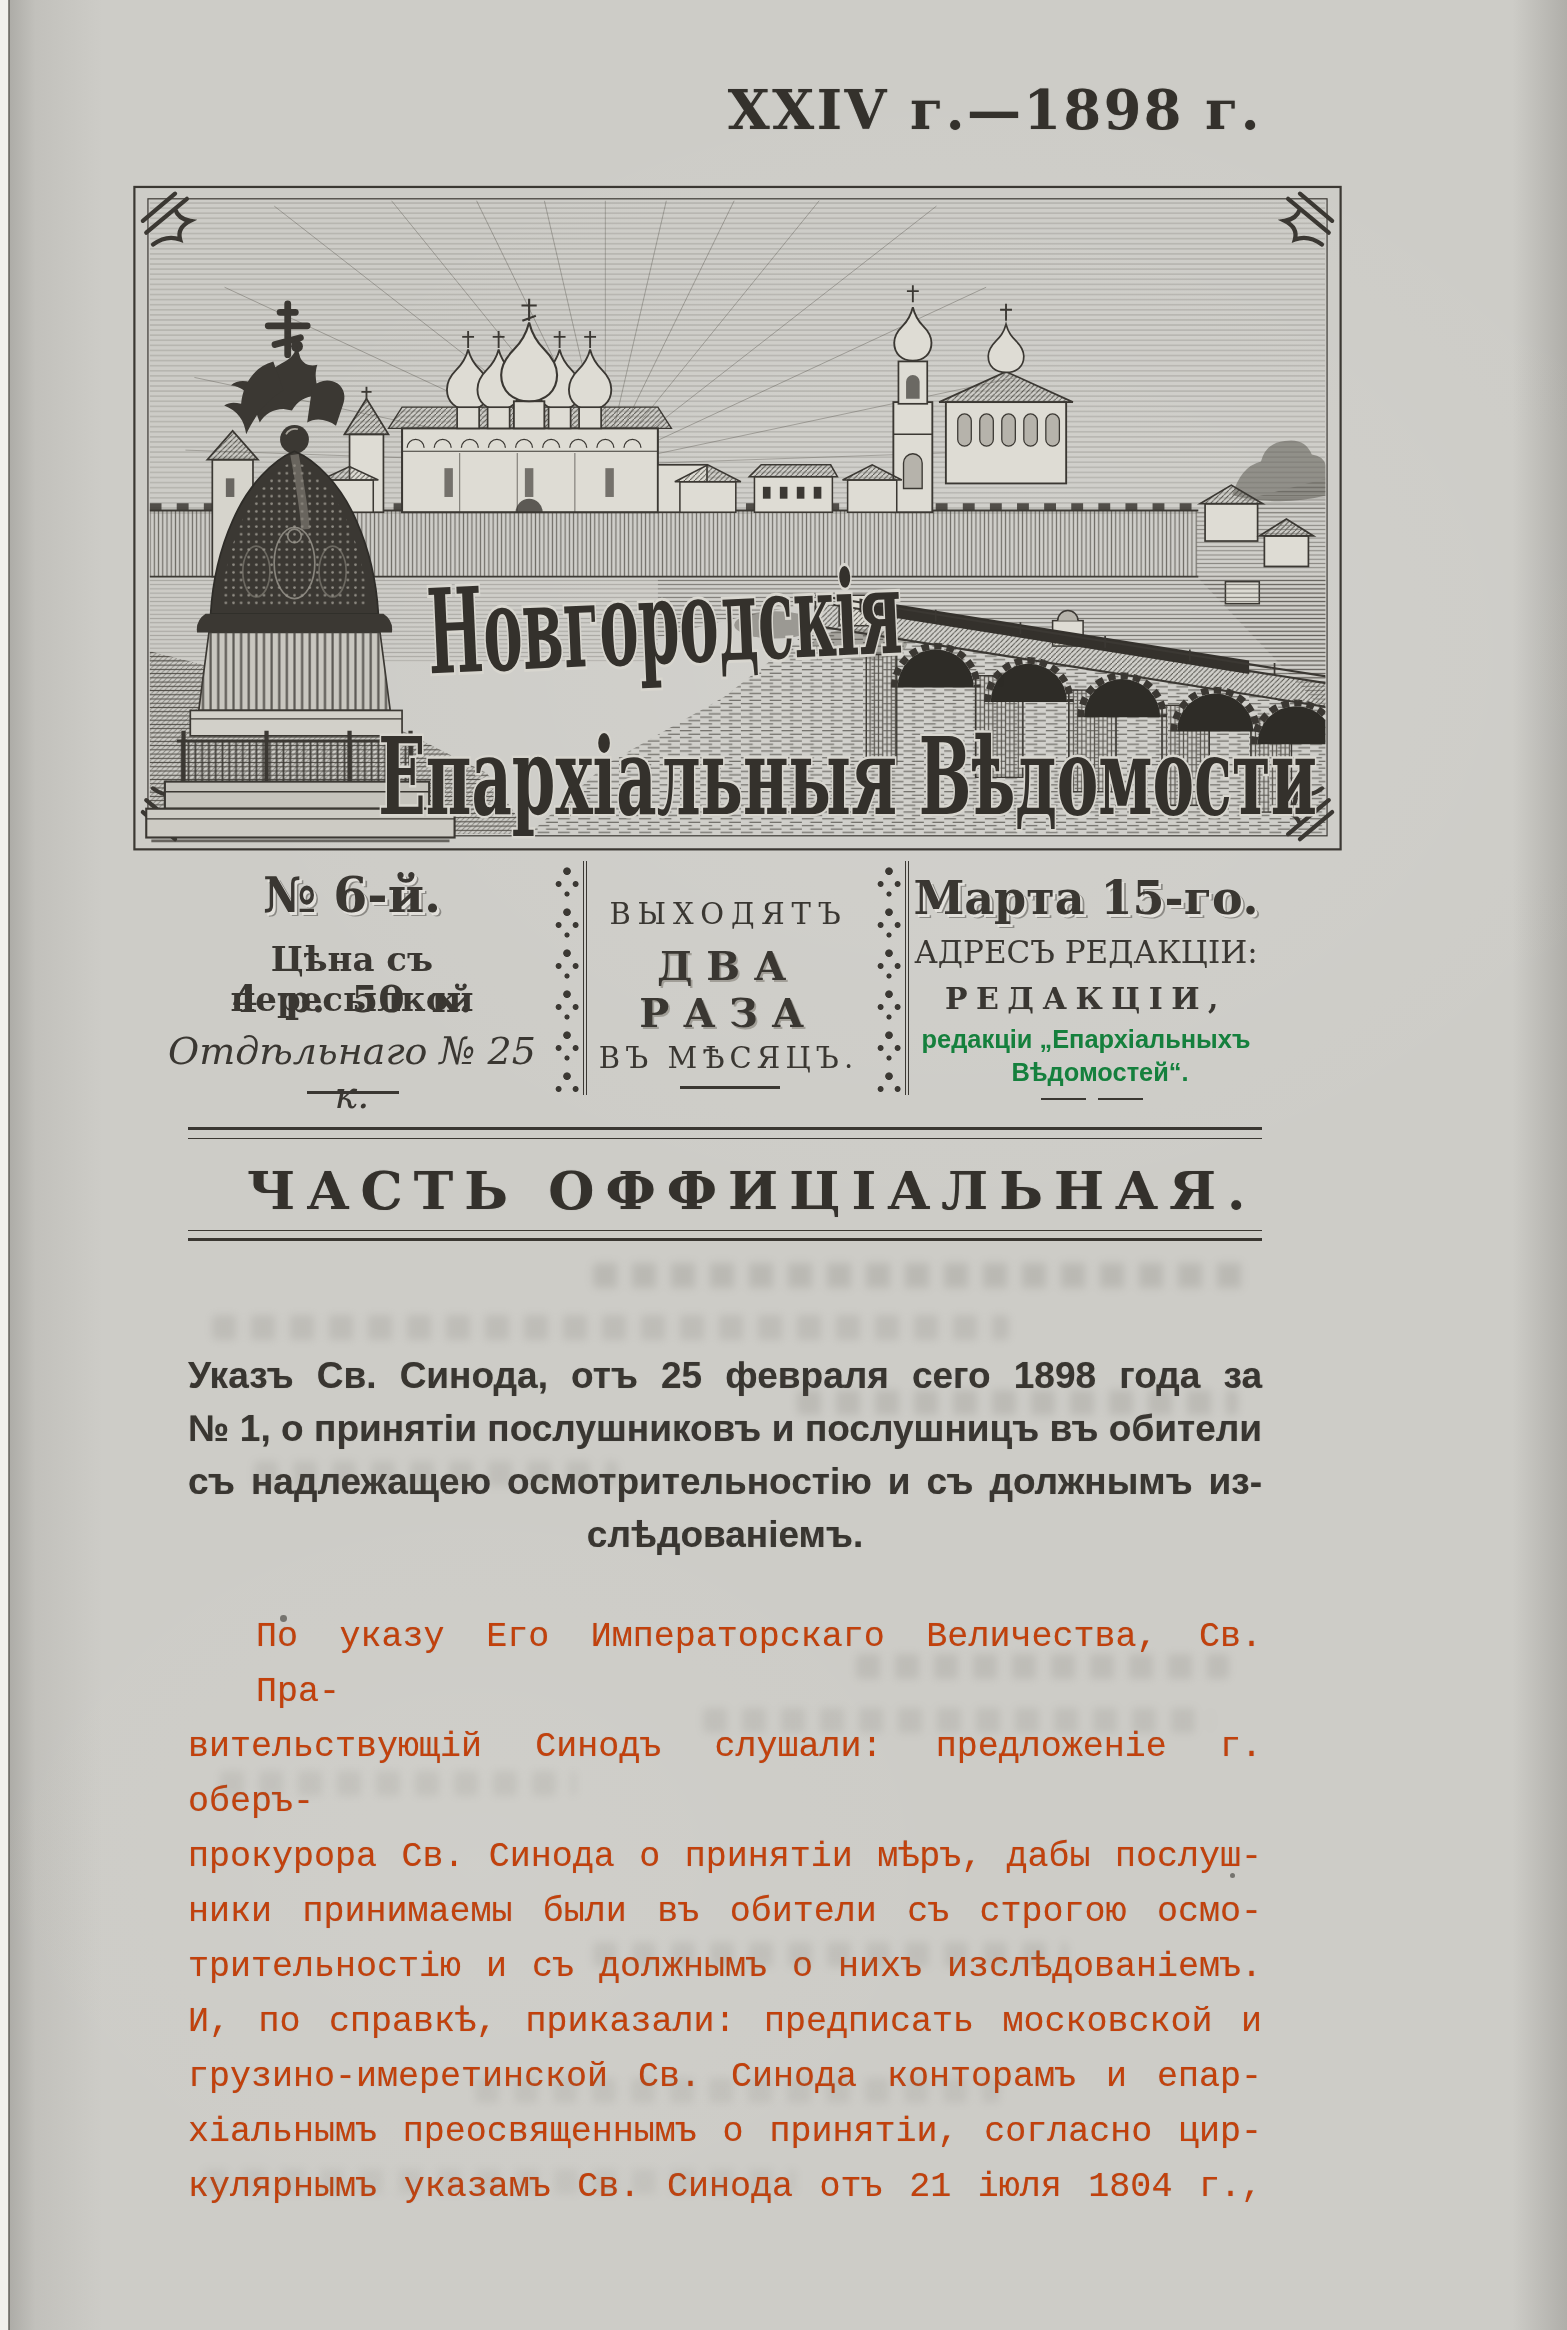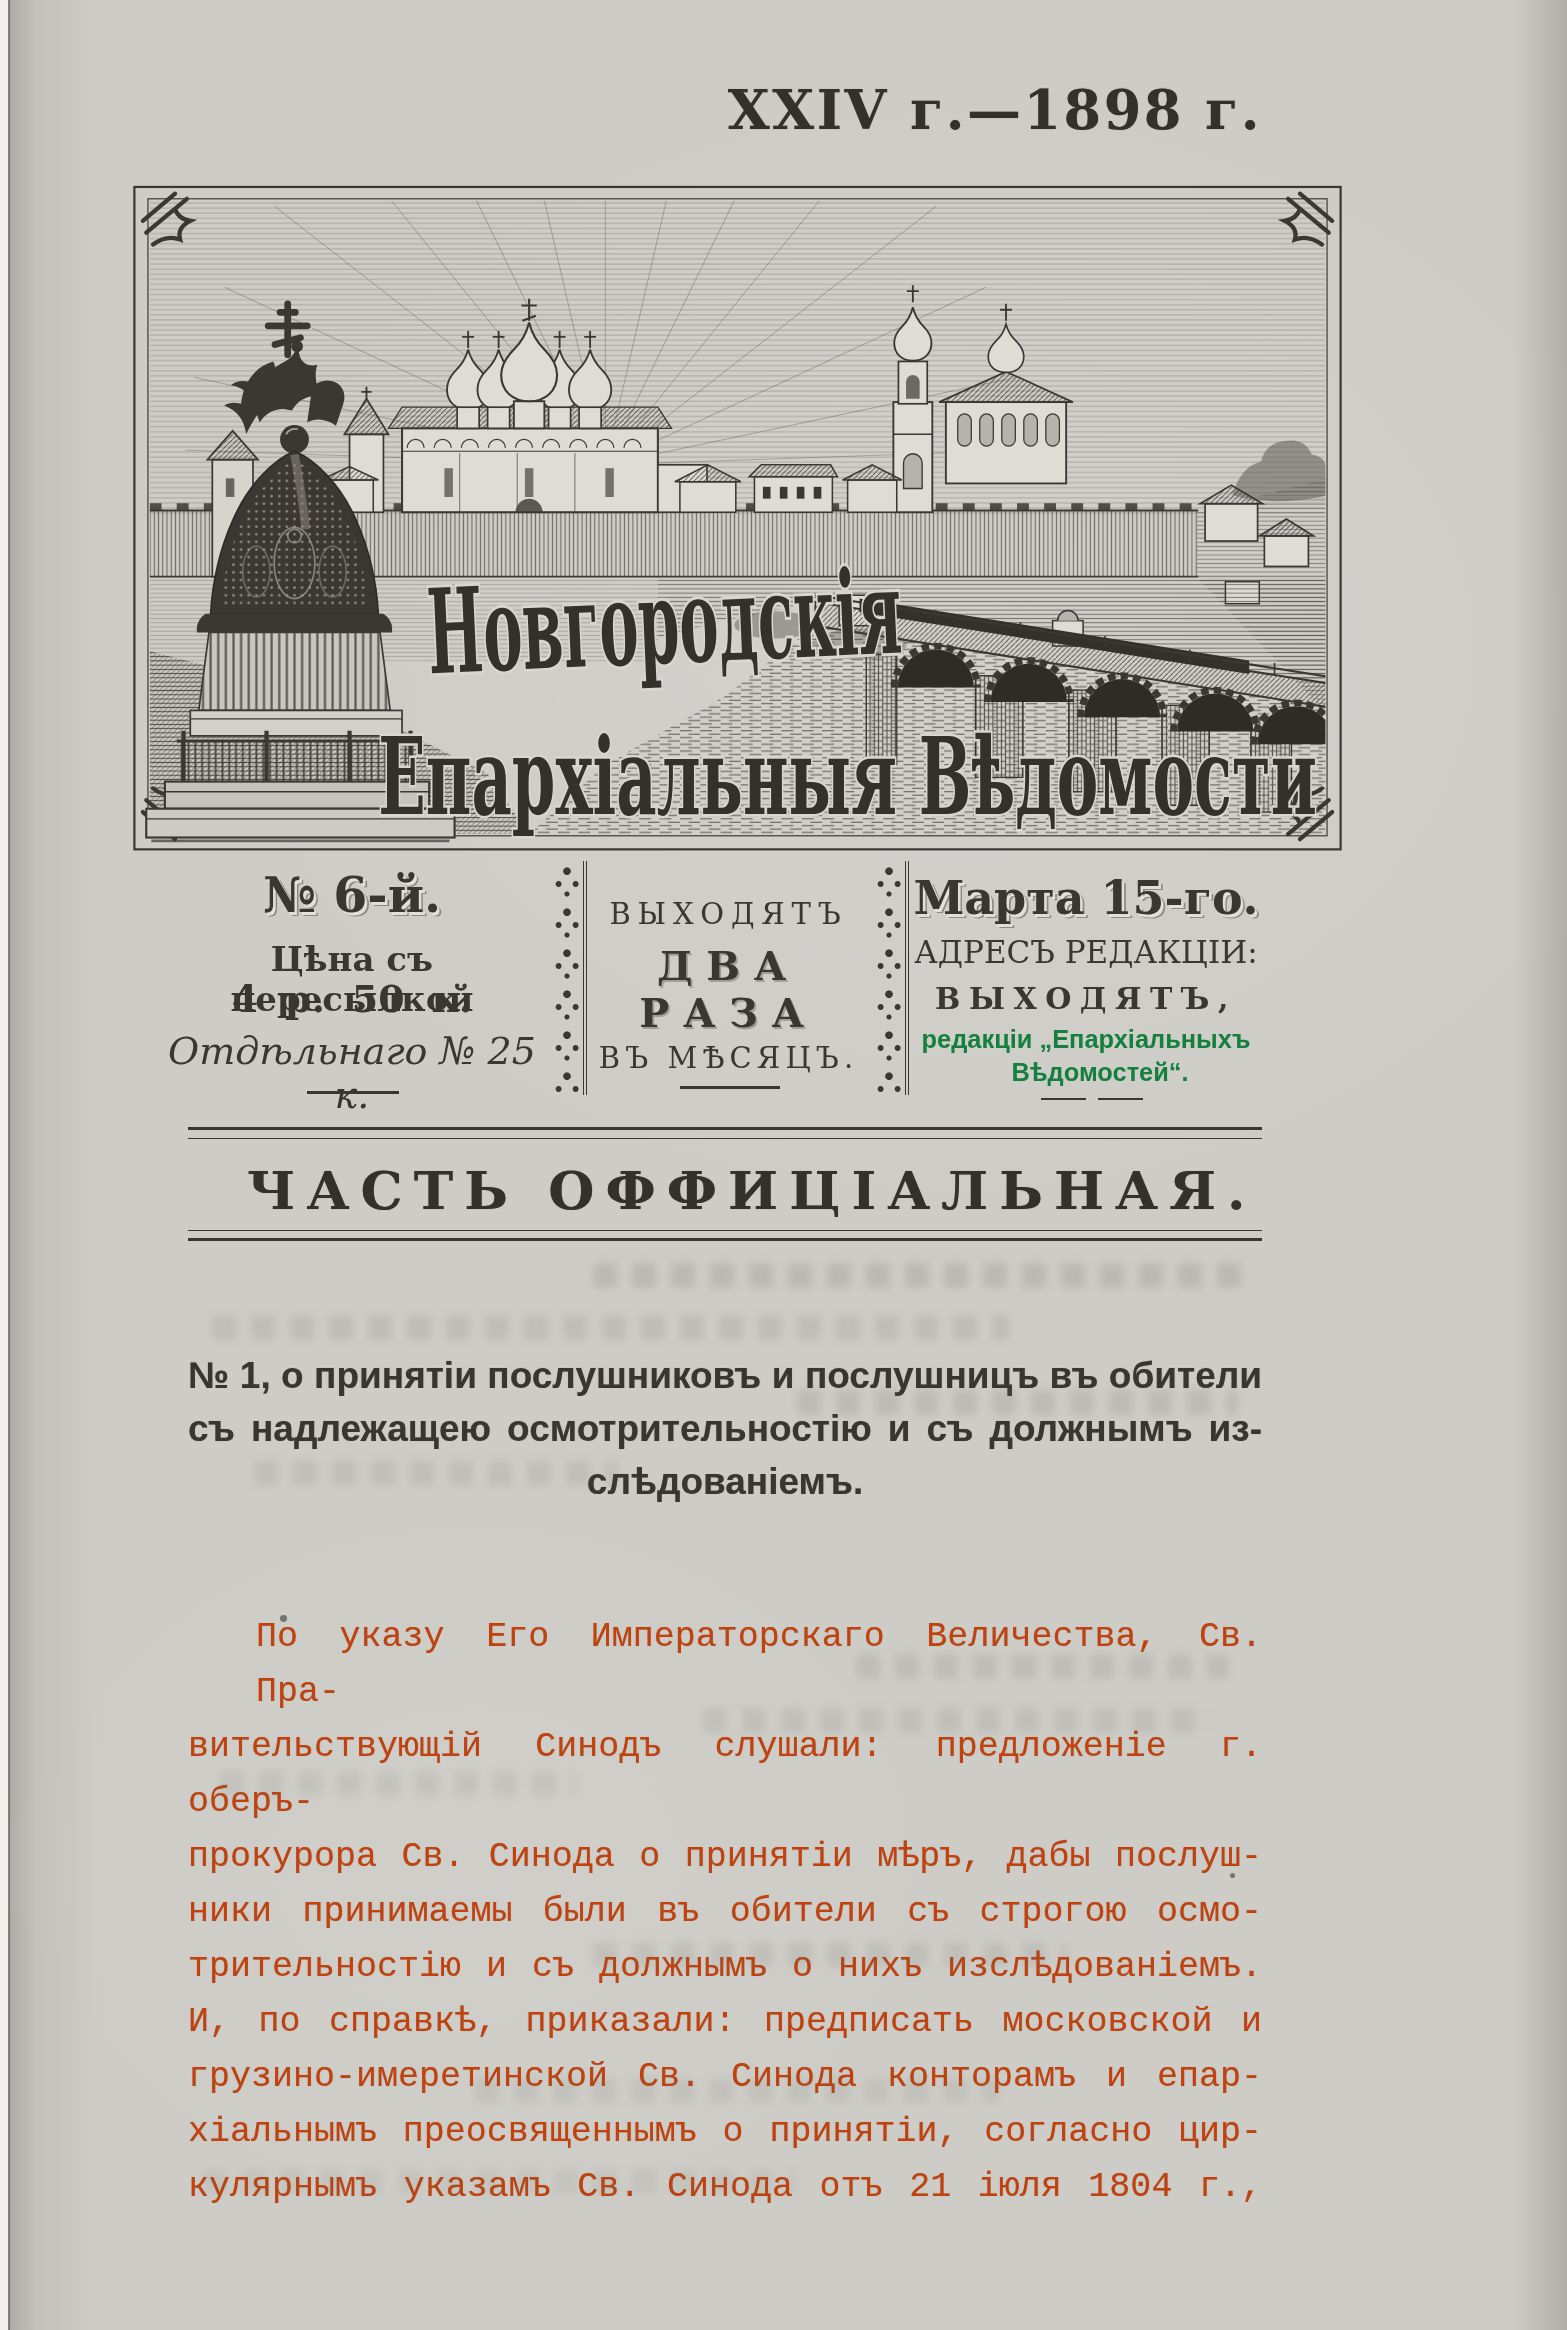--- a/index.html
+++ b/index.html
@@ -336,30 +336,31 @@
 
 <div id="pub-line1" class="abs bar-txt">ВЫХОДЯТЪ</div>
 <div id="pub-line2" class="abs bar-txt">ДВА РАЗА</div>
 <div id="pub-line3" class="abs bar-txt">ВЪ МѢСЯЦЪ.</div>
 <div id="rule-mid-col" class="abs"></div>
 
 <div id="divider-r" class="abs ornament"></div>
 
 <div id="issue-date" class="abs bar-txt">Марта 15-го.</div>
 <div id="addr-label" class="abs bar-txt">АДРЕСЪ РЕДАКЦІИ:</div>
-<div id="addr-city" class="abs bar-txt">ВЫХОДЯТЪ,</div>
+<div id="addr-city" class="abs bar-txt">РЕДАКЦІИ,</div>
 <div id="addr-line2" class="abs bar-txt addr-small">редакціи „Епархіальныхъ</div>
 <div id="addr-line3" class="abs bar-txt addr-small">Вѣдомостей“.</div>
 <div id="rule-right-col" class="abs"></div>
 
 <div id="rule-top" class="abs"></div>
 <div id="section-heading" class="abs">ЧАСТЬ ОФФИЦІАЛЬНАЯ.</div>
 <div id="rule-bottom" class="abs"></div>
 
 <div id="decree" class="abs">
+  <div class="decree-line">Указъ Св. Синода, отъ 25 февраля сего 1898 года за</div>
   <div class="decree-line">№ 1, о принятіи послушниковъ и послушницъ въ обители</div>
   <div class="decree-line">съ надлежащею осмотрительностію и съ должнымъ из-</div>
   <div class="decree-line center">слѣдованіемъ.</div>
 </div>
 
 <div id="article" class="abs">
   <div class="body-line indent">По указу Его Императорскаго Величества, Св. Пра-</div>
   <div class="body-line">вительствующій Синодъ слушали: предложеніе г. оберъ-</div>
   <div class="body-line">прокурора Св. Синода о принятіи мѣръ, дабы послуш-</div>
   <div class="body-line">ники принимаемы были въ обители съ строгою осмо-</div>

